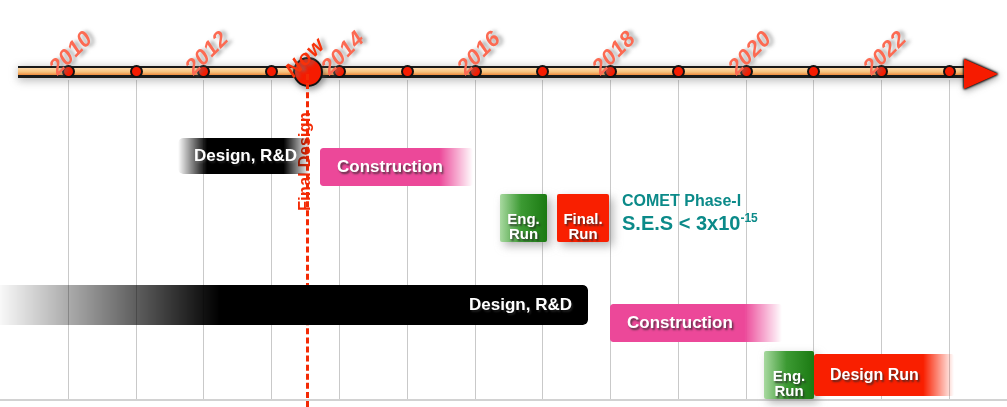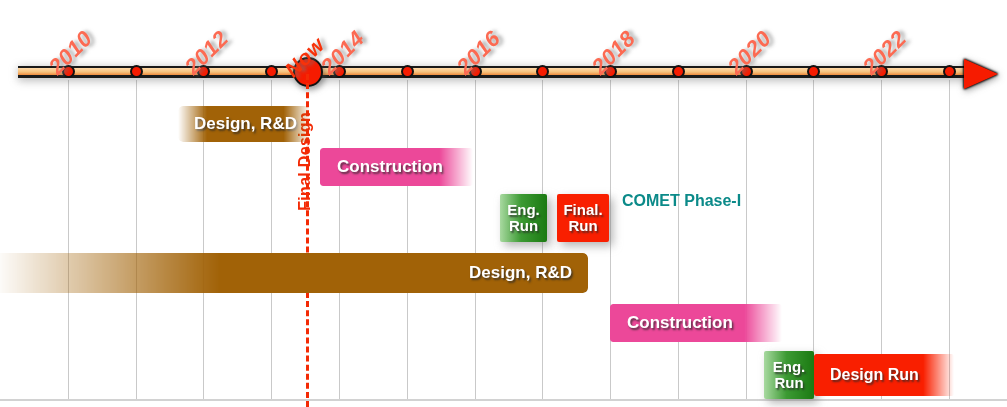--- a/index.html
+++ b/index.html
@@ -80,38 +80,39 @@
     position:absolute;display:flex;align-items:center;
     color:#ffffff;font-weight:bold;
     box-sizing:border-box;
     text-shadow:1.5px 1.5px 2px rgba(40,40,40,.75);
   }
   .bar .bar-label{white-space:nowrap;}
   .shadow-soft{filter:drop-shadow(4px 4px 5px rgba(120,120,120,.55));}
 
   
   .bar-blue{
-    background:#a16207;
+    background:#000000;
     border-radius:5px;
+    margin-top:32px;
   }
   
   .bar-orange{background:#ec4899;border-radius:3px;}
   
   .bar-green{
     background:linear-gradient(to right,#a8d9a0 0%,#3c9a33 45%,#1b7a12 100%);
     border-radius:2px;
   }
   
   .bar-red{background:#f91f00;border-radius:2px;}
 
   .fade-right{-webkit-mask-image:linear-gradient(to right,#000 78%,rgba(0,0,0,0) 100%);mask-image:linear-gradient(to right,#000 78%,rgba(0,0,0,0) 100%);}
   .fade-both{-webkit-mask-image:linear-gradient(to right,rgba(0,0,0,0) 0%,#000 22%,#000 80%,rgba(0,0,0,0) 100%);mask-image:linear-gradient(to right,rgba(0,0,0,0) 0%,#000 22%,#000 80%,rgba(0,0,0,0) 100%);}
   .fade-left{-webkit-mask-image:linear-gradient(to right,rgba(0,0,0,0) 0%,#000 38%,#000 100%);mask-image:linear-gradient(to right,rgba(0,0,0,0) 0%,#000 38%,#000 100%);}
 
-  .two-line{flex-direction:column;justify-content:center;align-items:center;line-height:1.05;}
+  .two-line{flex-direction:column;justify-content:flex-end;align-items:center;line-height:1.05;}
 
   
   .phase-note{
     position:absolute;color:#0b8a89;font-weight:bold;white-space:nowrap;
     line-height:1.18;
   }
   .phase-note .l1{font-size:16px;display:block;}
   .phase-note .l2{font-size:20px;display:block;}
   .phase-note sup{font-size:12px;}
 </style>
@@ -189,20 +190,23 @@
       <span class="bar-label">Run</span>
     </div>
 
     <div class="bar bar-red two-line shadow-soft" style="left:557px;top:194px;width:52px;height:48px;font-size:15px;">
       <span class="bar-label">Final.</span>
       <span class="bar-label">Run</span>
     </div>
 
     <div class="phase-note" style="left:622px;top:192px;">
       <span class="l1">COMET Phase-I</span>
+      <span class="l2">
+        <span>S.E.S &lt; 3x10</span><sup>-15</sup>
+      </span>
     </div>
   </div>
 
   <div>
 
     <div class="bar bar-blue shadow-soft fade-left" style="left:-6px;top:253px;width:594px;height:40px;justify-content:flex-end;padding-right:16px;font-size:17px;border-radius:0 5px 5px 0;">
       <span class="bar-label">Design, R&amp;D</span>
     </div>
 
     <div class="bar bar-orange shadow-soft fade-right" style="left:610px;top:304px;width:172px;height:38px;padding-left:17px;font-size:17px;">

